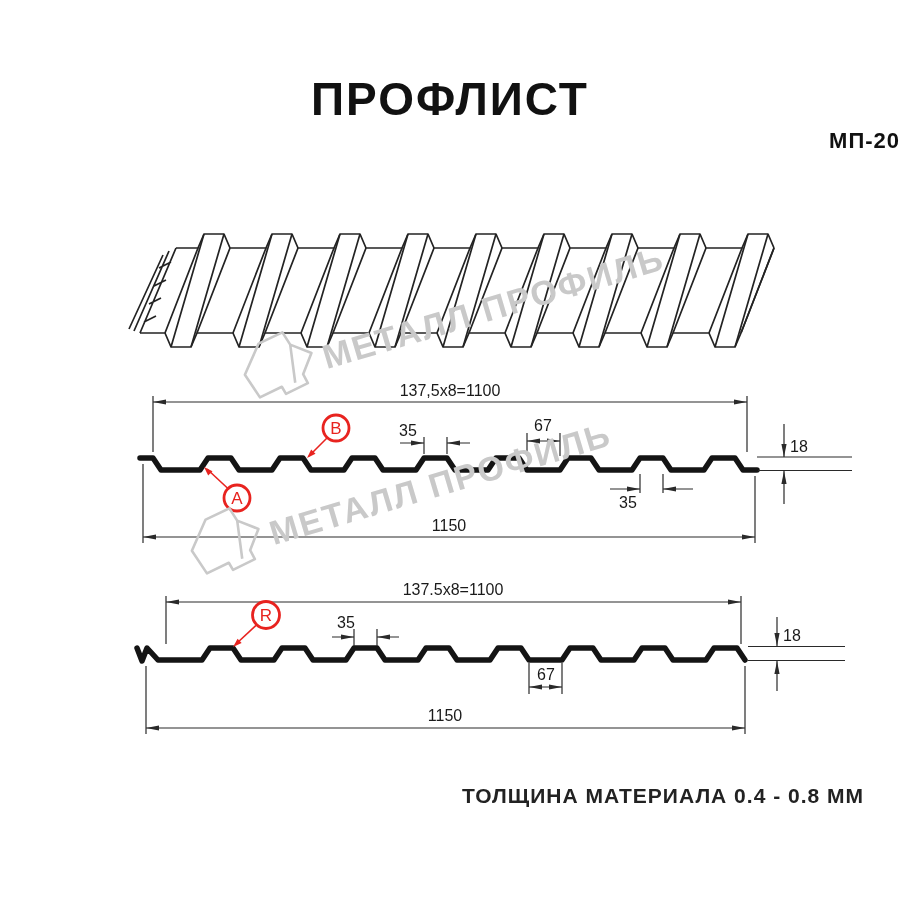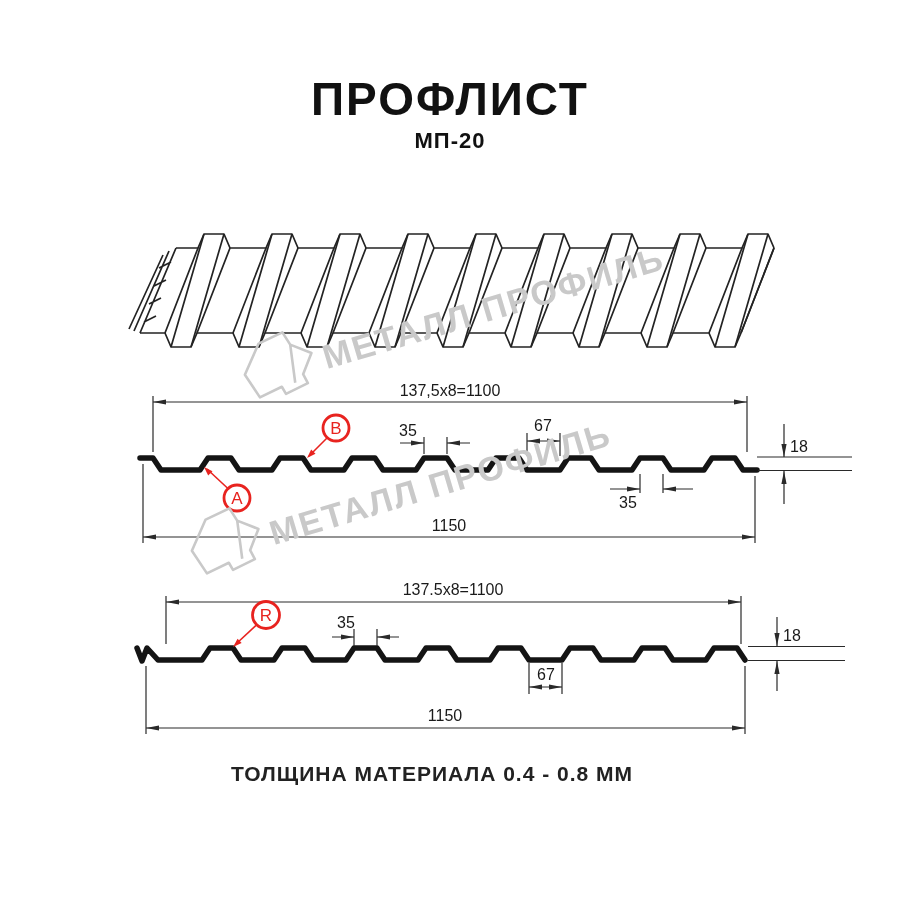--- a/index.html
+++ b/index.html
@@ -1,22 +1,22 @@
 <!DOCTYPE html>
 <html><head>
 <meta charset="utf-8">
 <style>
   html,body{margin:0;padding:0;background:#fff;}
   .page{position:relative;width:900px;height:900px;background:#fff;overflow:hidden;
         font-family:"Liberation Sans",sans-serif;padding-left:19px;}
   .title{position:absolute;left:0;top:72px;width:900px;text-align:center;
          font-size:46px;font-weight:bold;letter-spacing:2px;color:#111;}
-  .subtitle{position:absolute;left:0;top:128px;width:900px;text-align:center;
+  .subtitle{position:absolute;left:0;top:128px;width:900px;text-align:right;
          font-size:22px;font-weight:600;letter-spacing:1px;color:#111;}
-  .footer{position:absolute;left:0;top:762px;width:864px;text-align:center;
+  .footer{position:absolute;left:0;top:784px;width:864px;text-align:right;
          font-size:21px;font-weight:600;letter-spacing:1px;color:#222;}
   svg{position:absolute;left:0;top:0;}
   .thin{stroke:#2a2a2a;stroke-width:1.2;fill:none;}
   .thick{stroke:#141414;stroke-width:5.5;fill:none;stroke-linejoin:round;stroke-linecap:round;}
   .persp{stroke:#232323;stroke-width:1.7;fill:none;stroke-linejoin:round;}
   .dimtxt{font-family:"Liberation Sans",sans-serif;font-size:16px;fill:#1a1a1a;}
   .arr{fill:#2a2a2a;stroke:none;}
   .red{stroke:#e8231f;fill:none;}
   .redtxt{font-family:"Liberation Sans",sans-serif;fill:#e8231f;font-size:17px;text-anchor:middle;}
   .redarr{fill:#e8231f;stroke:none;}

